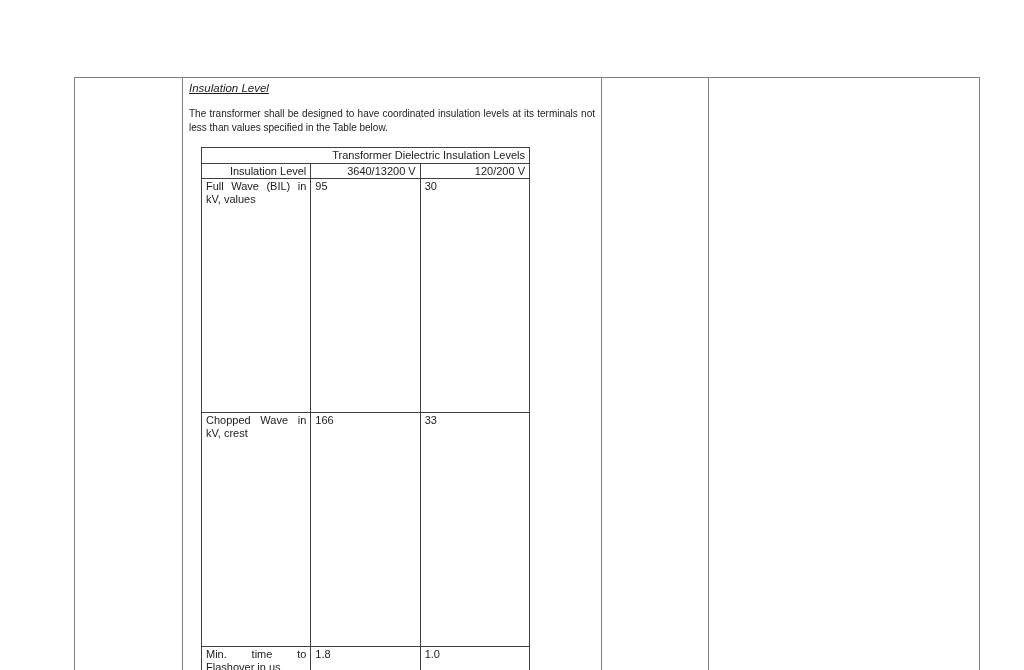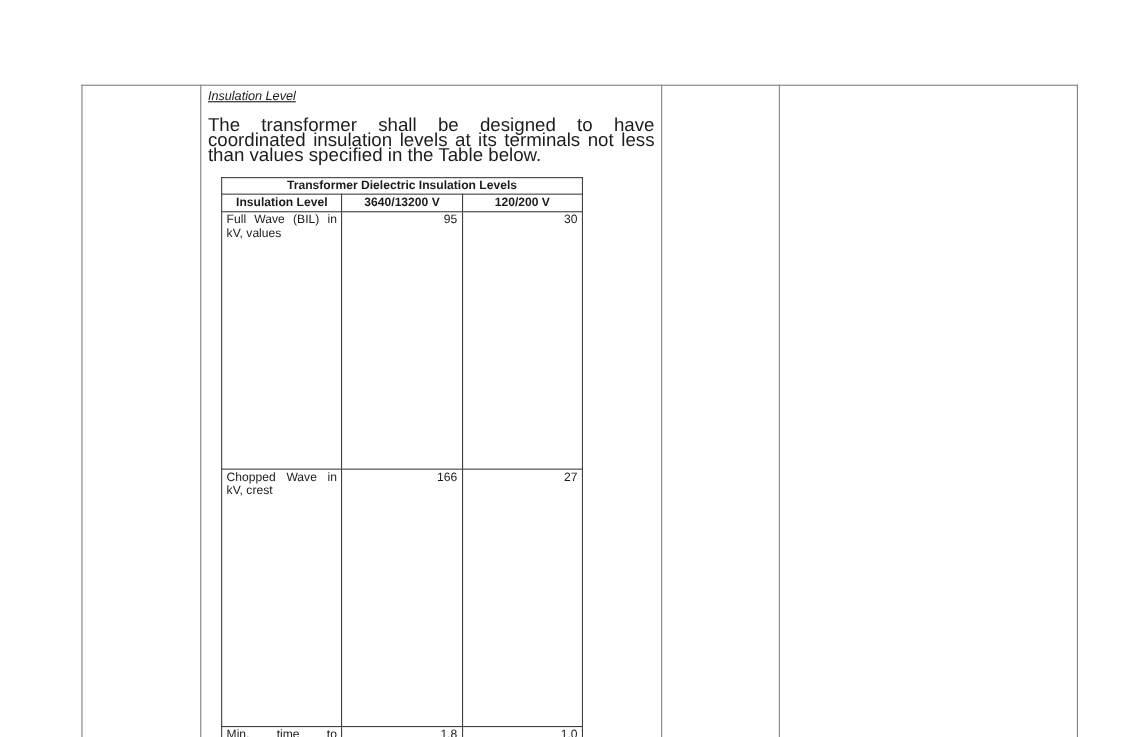--- a/index.html
+++ b/index.html
@@ -36,40 +36,40 @@
 
   
   .section-heading {
     font-style: italic;
     text-decoration: underline;
     font-size: 11.5px;
     line-height: 14px;
   }
   .body-par {
     margin-top: 12px;
-    font-size: 17px;
+    font-size: 10px;
     line-height: 13.5px;
     text-align: justify;
   }
 
   
   .inner-table {
     border-collapse: collapse;
     table-layout: fixed;
     font-size: 11px;
     line-height: 12.5px;
     background: #ffffff;
   }
   .inner-table th, .inner-table td {
     border: 1px solid #404040;
     vertical-align: top;
     padding: 1px 4px;
   }
-  .inner-table th { font-weight: bold; text-align: center; }
-  .inner-table td.val { text-align: right; }
+  .inner-table th { font-weight: normal; text-align: right; }
+  .inner-table td.val { text-align: left; }
   .inner-table td.lbl { text-align: justify; }
 
   .dielectric-table { margin-top: 13px; margin-left: 12px; width: 329px; }
   .dielectric-table .c-label { width: 138px; }
   .dielectric-table .c-v1   { width: 112px; }
   .dielectric-table .c-v2   { width: 79px; }
 </style>
 </head>
 <body>
 
@@ -95,21 +95,21 @@
             <th class="c-v2">120/200 V</th>
           </tr>
           <tr>
             <td class="lbl">Full Wave (BIL) in kV, values</td>
             <td class="val">95</td>
             <td class="val">30</td>
           </tr>
           <tr>
             <td class="lbl">Chopped Wave in kV, crest</td>
             <td class="val">166</td>
-            <td class="val">27</td>
+            <td class="val">33</td>
           </tr>
           <tr>
             <td class="lbl">Min. time to Flashover in us</td>
             <td class="val">1.8</td>
             <td class="val">1.0</td>
           </tr>
 
         </tbody>
             </table>
       </div>

